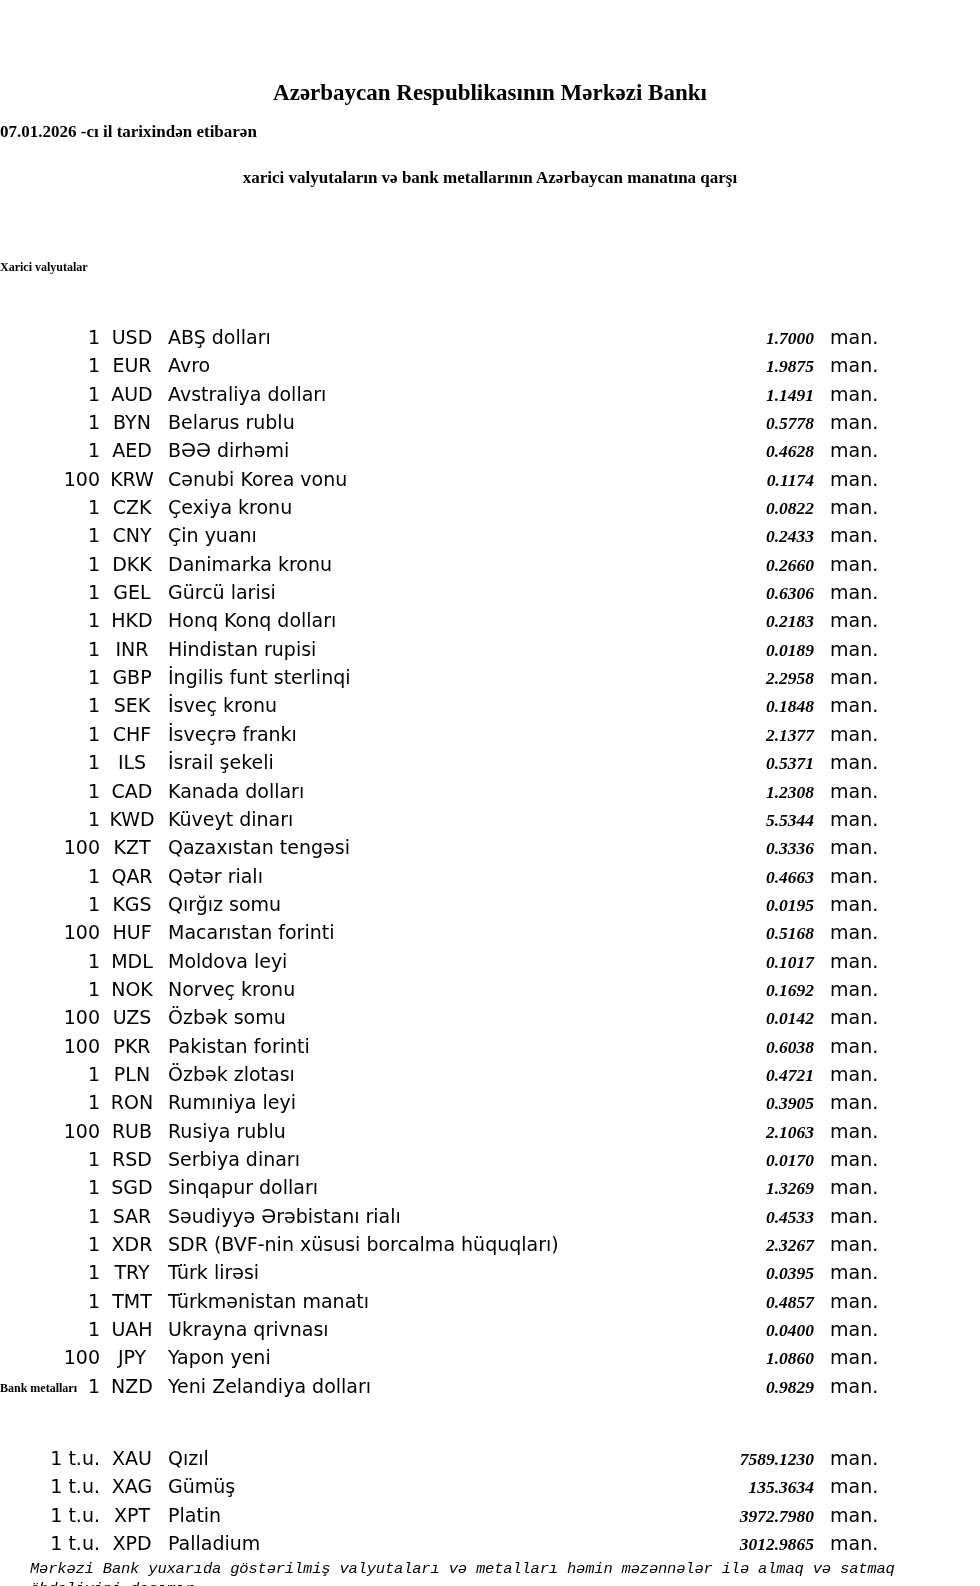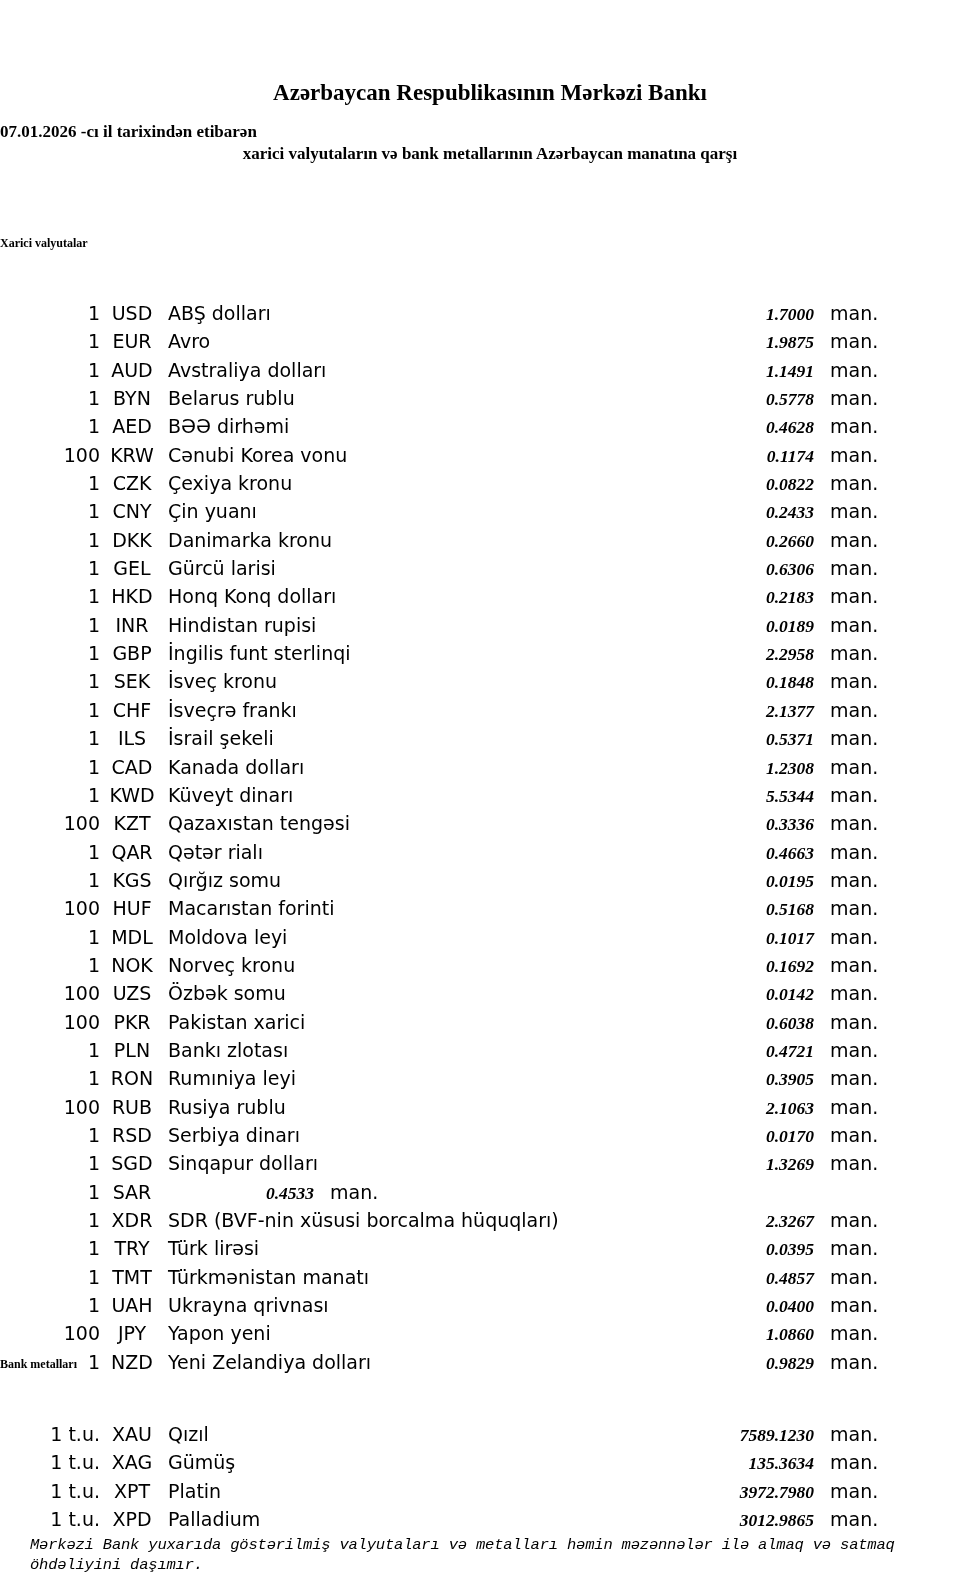--- a/index.html
+++ b/index.html
@@ -22,21 +22,21 @@
   }
   .date-line {
     margin-top: 14px;
     text-align: left;
     font-family: "Liberation Serif", serif;
     font-weight: 700;
     font-size: 17px;
     line-height: 22px;
   }
   .subtitle {
-    margin-top: 0;
+    margin-top: 24px;
     text-align: center;
     font-family: "Liberation Serif", serif;
     font-weight: 700;
     font-size: 17px;
     line-height: 22px;
   }
   .section-title {
     text-align: left;
     font-family: "Liberation Serif", serif;
     font-weight: 700;
@@ -281,28 +281,28 @@
       <div class="row">
     <span class="qty">100</span>
     <span class="code">UZS</span>
     <span class="name">Özbək somu</span>
     <span class="rate">0.0142</span>
     <span class="unit">man.</span>
   </div>
       <div class="row">
     <span class="qty">100</span>
     <span class="code">PKR</span>
-    <span class="name">Pakistan xarici</span>
+    <span class="name">Pakistan forinti</span>
     <span class="rate">0.6038</span>
     <span class="unit">man.</span>
   </div>
       <div class="row">
     <span class="qty">1</span>
     <span class="code">PLN</span>
-    <span class="name">Bankı zlotası</span>
+    <span class="name">Özbək zlotası</span>
     <span class="rate">0.4721</span>
     <span class="unit">man.</span>
   </div>
       <div class="row">
     <span class="qty">1</span>
     <span class="code">RON</span>
     <span class="name">Rumıniya leyi</span>
     <span class="rate">0.3905</span>
     <span class="unit">man.</span>
   </div>
@@ -323,20 +323,21 @@
       <div class="row">
     <span class="qty">1</span>
     <span class="code">SGD</span>
     <span class="name">Sinqapur dolları</span>
     <span class="rate">1.3269</span>
     <span class="unit">man.</span>
   </div>
       <div class="row">
     <span class="qty">1</span>
     <span class="code">SAR</span>
+    <span class="name">Səudiyyə Ərəbistanı rialı</span>
     <span class="rate">0.4533</span>
     <span class="unit">man.</span>
   </div>
       <div class="row">
     <span class="qty">1</span>
     <span class="code">XDR</span>
     <span class="name">SDR (BVF-nin xüsusi borcalma hüquqları)</span>
     <span class="rate">2.3267</span>
     <span class="unit">man.</span>
   </div>

